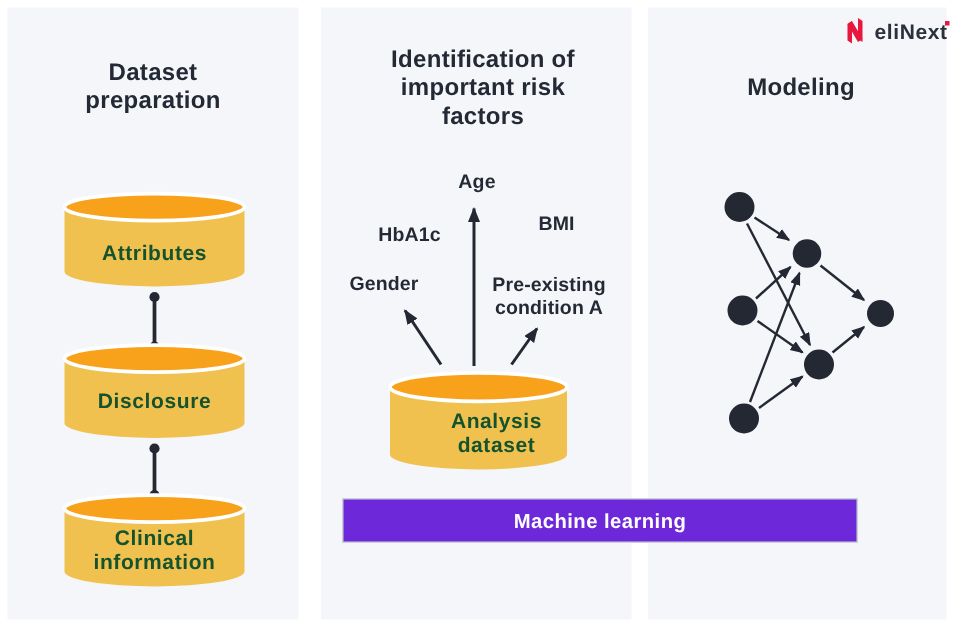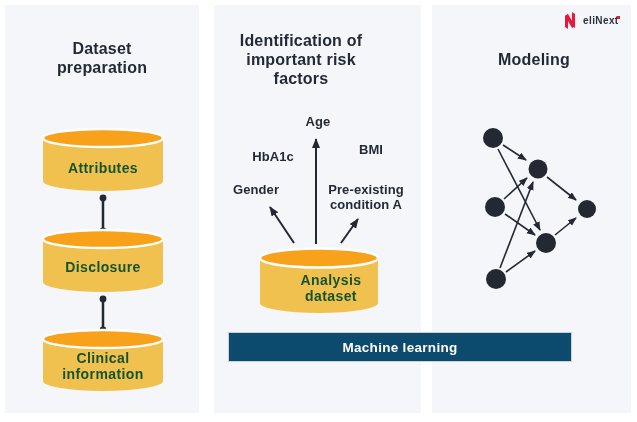--- a/index.html
+++ b/index.html
@@ -9,25 +9,25 @@
   .panel { position:absolute; top:5px; height:408px; background:#F5F6F9; }
   .panel-left  { left:5px;   width:194px; }
   .panel-mid   { left:214px; width:207px; }
   .panel-right { left:432px; width:199px; }
   .art { position:absolute; left:0; top:0; }
   .txt { position:absolute; transform:translate(-50%,-50%); white-space:pre-line; text-align:center;
          color:#242A35; font-weight:700; }
   .title { font-size:16px; line-height:19px; letter-spacing:0.2px; }
   .cyl-label { color:#14532d; font-size:14px; line-height:16px; letter-spacing:0.4px; }
   .factor { font-size:13px; line-height:15px; letter-spacing:0.1px; }
-  .bar { position:absolute; left:228px; width:344px; height:30px; background:#0c4a6e;
+  .bar { position:absolute; left:228px; width:344px; height:30px; background:#6d28d9;
          border:1px solid #CCD0D9; display:flex; align-items:center; justify-content:center; }
   .bar span { color:#ffffff; font-weight:700; font-size:13.5px; letter-spacing:0.3px; }
   .logo { position:absolute; left:563px; top:11px; display:flex; align-items:center; gap:6px; }
-  .logo-text { position:relative; font-size:10px; font-weight:600; color:#2A303C; letter-spacing:0.4px; }
+  .logo-text { position:relative; font-size:14px; font-weight:600; color:#2A303C; letter-spacing:0.4px; }
   .logo-tick { position:absolute; width:3px; height:3px; right:-1px; top:1px; background:#E8173D; }
 </style>
 </head>
 <body>
 
 <div class="stage">
 
   <div class="panel panel-left"></div>
   <div class="panel panel-mid"></div>
   <div class="panel panel-right"></div>
@@ -90,21 +90,21 @@
       <circle cx="495" cy="207" r="10" fill="#232833"></circle>
       <circle cx="496" cy="279" r="10" fill="#232833"></circle>
       <circle cx="538" cy="169" r="9.5" fill="#232833"></circle>
       <circle cx="546" cy="243" r="10" fill="#232833"></circle>
       <circle cx="587" cy="209" r="9" fill="#232833"></circle>
     </g>
   </svg>
 
   <div class="txt title" style="left:102px; top:58px;">Dataset
 preparation</div>
-  <div class="txt title" style="left:301px; top:59px;">Identification of
+  <div class="txt title" style="left:322px; top:59px;">Identification of
 important risk
 factors</div>
   <div class="txt title" style="left:534px; top:59px;">Modeling</div>
 
   <div class="txt cyl-label" style="left:103px; top:168px;">Attributes</div>
   <div class="txt cyl-label" style="left:103px; top:366px;">Clinical
 information</div>
   <div class="txt cyl-label" style="left:103px; top:267px;">Disclosure</div>
   <div class="txt cyl-label" style="left:331px; top:288px;">Analysis
 dataset</div>

